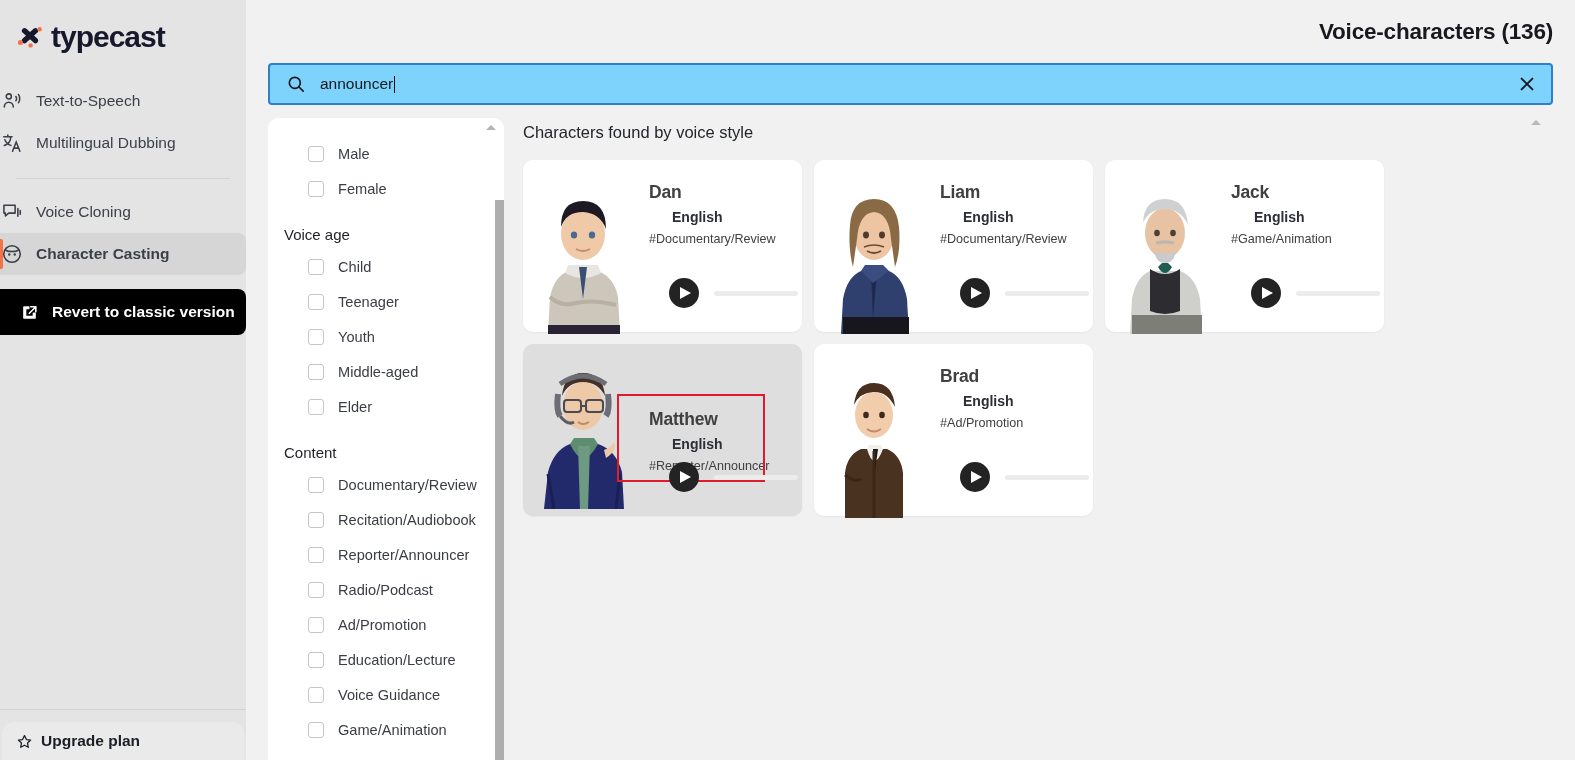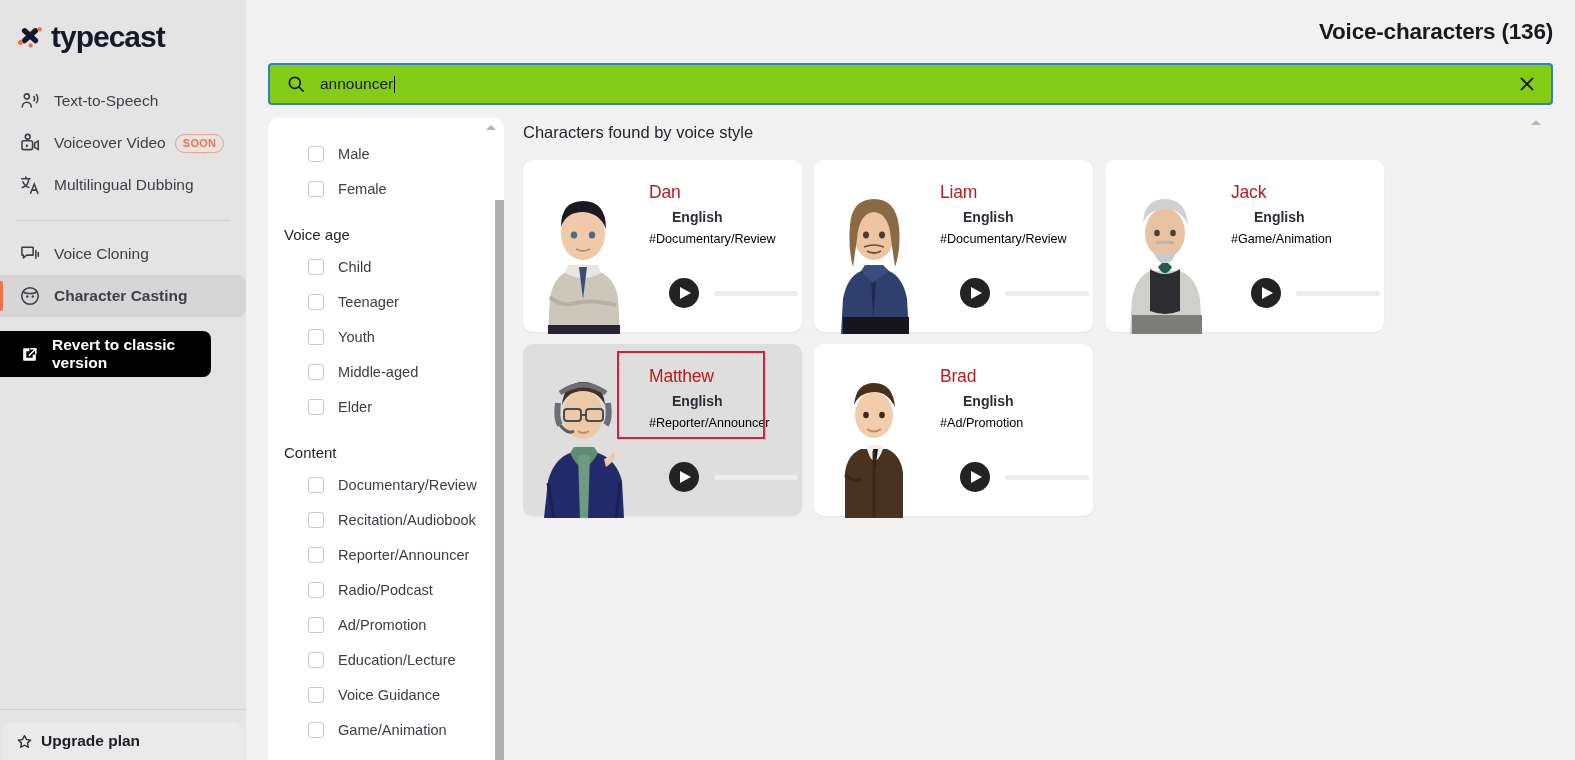--- a/index.html
+++ b/index.html
@@ -24,42 +24,42 @@
     height: 58px;
   }
   .logo-mark { width: 30px; height: 30px; position: relative; flex: 0 0 30px; }
   .logo-text {
     font-size: 30px; font-weight: bold; letter-spacing: -1.0px;
     color: #16182b; margin-left: 5px; line-height: 30px;
   }
   .nav-group { margin-top: 22px; }
   .nav-item {
     display: flex; align-items: center;
-    height: 42px; padding-left: 18px;
+    height: 42px; 
     position: relative; cursor: pointer;
     color: #3b3f47; font-size: 15.5px;
   }
   .nav-item .ico {
     width: 24px; height: 24px; flex: 0 0 24px;
     display: flex; align-items: center; justify-content: center;
     margin-right: 12px;
   }
   .nav-item.active { background: #d6d6d6; border-radius: 0 8px 8px 0; font-weight: bold; }
   .nav-item.active::before {
     content: ""; position: absolute; left: 0; top: 6px;
     width: 3px; height: 30px; background: #f4714a; border-radius: 0 2px 2px 0;
   }
   .badge-soon {
     margin-left: 9px; font-size: 11px; font-weight: bold;
     color: #f4714a; border: 1px solid #f4a183;
     border-radius: 10px; padding: 2px 7px 3px; letter-spacing: .3px;
   }
   .divider { height: 1px; background: #d2d2d2; margin: 14px 16px 12px 16px; }
   .revert-btn {
-    margin: 14px 0 0 0; height: 46px; width: 211px;
+    margin: 14px 0 0 0; height: 46px; width: 246px;
     background: #000; color: #fff;
     display: flex; align-items: center; padding-left: 18px;
     font-size: 15.5px; font-weight: bold; cursor: pointer;
     border-radius: 0 8px 8px 0;
   }
   .revert-btn .ico { width: 22px; height: 22px; flex: 0 0 22px; margin-right: 12px;
     display:flex; align-items:center; justify-content:center;}
   .upgrade-wrap {
     position: absolute; left: 0; bottom: 0; width: 246px;
   }
@@ -74,21 +74,21 @@
   .upgrade-btn .ico { margin-right: 8px; display:flex; }
 
   
   .main { flex: 1 1 auto; position: relative; padding: 0 22px 0 22px; }
   .page-title {
     font-size: 22.5px; font-weight: bold; color: #18191f;
     padding: 19px 0 0 0; letter-spacing: -.2px; text-align: right;
   }
   .search-bar {
     margin-top: 18px; height: 42px;
-    background: #84cc16; border: 2px solid #2f80c8; border-radius: 4px;
+    background: #7dd3fc; border: 2px solid #2f80c8; border-radius: 4px;
     display: flex; align-items: center; padding: 0 14px 0 16px;
   }
   .search-bar .sicon { flex: 0 0 20px; height: 20px; margin-right: 14px; display:flex; }
   .search-val {
     flex: 1 1 auto; font-size: 15.5px; color: #16181d;
     display: flex; align-items: center; line-height: 20px;
   }
   .caret {
     display: inline-block; width: 1px; height: 17px;
     background: #111; margin-left: 1px;
@@ -140,31 +140,31 @@
   .grid {
     display: flex; flex-wrap: wrap; gap: 12px; margin-top: 18px;
   }
   .card {
     width: 279px; height: 172px;
     background: #fff; border-radius: 10px;
     display: flex; position: relative; overflow: visible;
     box-shadow: 0 1px 2px rgba(0,0,0,.05);
     cursor: pointer;
   }
-  .card.hovered { background: #dedede; }
+  .card.hovered { background: #dedede; align-items: center; }
   .card-art {
     width: 120px; flex: 0 0 120px; position: relative;
     display: flex; align-items: flex-end; justify-content: center;
     overflow: visible;
   }
   .card-art svg { display: block; margin-bottom: -2px; }
   .card-info { flex: 1 1 auto; padding: 22px 10px 0 6px; position: relative; }
-  .c-name { font-size: 17.5px; font-weight: normal; color: #b91c1c; letter-spacing: -.2px; }
+  .c-name { font-size: 17.5px; font-weight: bold; color: #404040; letter-spacing: -.2px; }
   .c-lang { font-size: 14px; font-weight: bold; color: #2b2e36; margin-top: 6px; padding-left: 23px; }
-  .c-tag { font-size: 12.6px; color: #000000; margin-top: 7px; }
+  .c-tag { font-size: 12.6px; color: #404040; margin-top: 7px; }
   .hl-box {
     position: absolute; left: -26px; top: 7px;
     width: 148px; height: 88px;
     border: 2px solid #e01b2e; pointer-events: none;
   }
   .player {
     position: absolute; left: 146px; bottom: 24px;
     display: flex; align-items: center;
   }
   .play-btn {
@@ -208,32 +208,20 @@
         <span class="ico">
           <svg width="22" height="22" viewBox="0 0 24 24" fill="none" stroke="#3b3f47" stroke-width="1.7" stroke-linecap="round">
             <circle cx="8.5" cy="7" r="2.8"></circle>
             <path d="M3.6 18.5c0-3 2.2-5.2 4.9-5.2s4.9 2.2 4.9 5.2"></path>
             <path d="M16.2 7.2c1 1 1 3.4 0 4.5M19 5c1.9 2 1.9 6.8 0 8.9"></path>
           </svg>
         </span>
         <span>Text-to-Speech</span>
       </div>
 
-      <div class="nav-item">
-        <span class="ico">
-          <svg width="22" height="22" viewBox="0 0 24 24" fill="none" stroke="#3b3f47" stroke-width="1.7" stroke-linecap="round">
-            <circle cx="9.5" cy="5.2" r="2.6"></circle>
-            <rect x="3.2" y="9.6" width="11.6" height="9.6" rx="2"></rect>
-            <path d="M17 12.2l4-2.2v9l-4-2.2z"></path>
-            <path d="M7.6 13.2v3.6l3-1.8z" fill="#3b3f47" stroke="none"></path>
-          </svg>
-        </span>
-        <span>Voiceover Video</span>
-        <span class="badge-soon">SOON</span>
-      </div>
 
       <div class="nav-item">
         <span class="ico">
           <svg width="22" height="22" viewBox="0 0 24 24" fill="none" stroke="#3b3f47" stroke-width="1.7" stroke-linecap="round">
             <path d="M3 5.2h9M7.4 3.2v2M10.6 5.2c0 4.6-3 8.2-7 9.6M4.2 8.4c1.2 3 3.6 5.2 6.6 6.2"></path>
             <path d="M12.6 21l4-10 4 10M14.1 17.6h5"></path>
           </svg>
         </span>
         <span>Multilingual Dubbing</span>
       </div>

